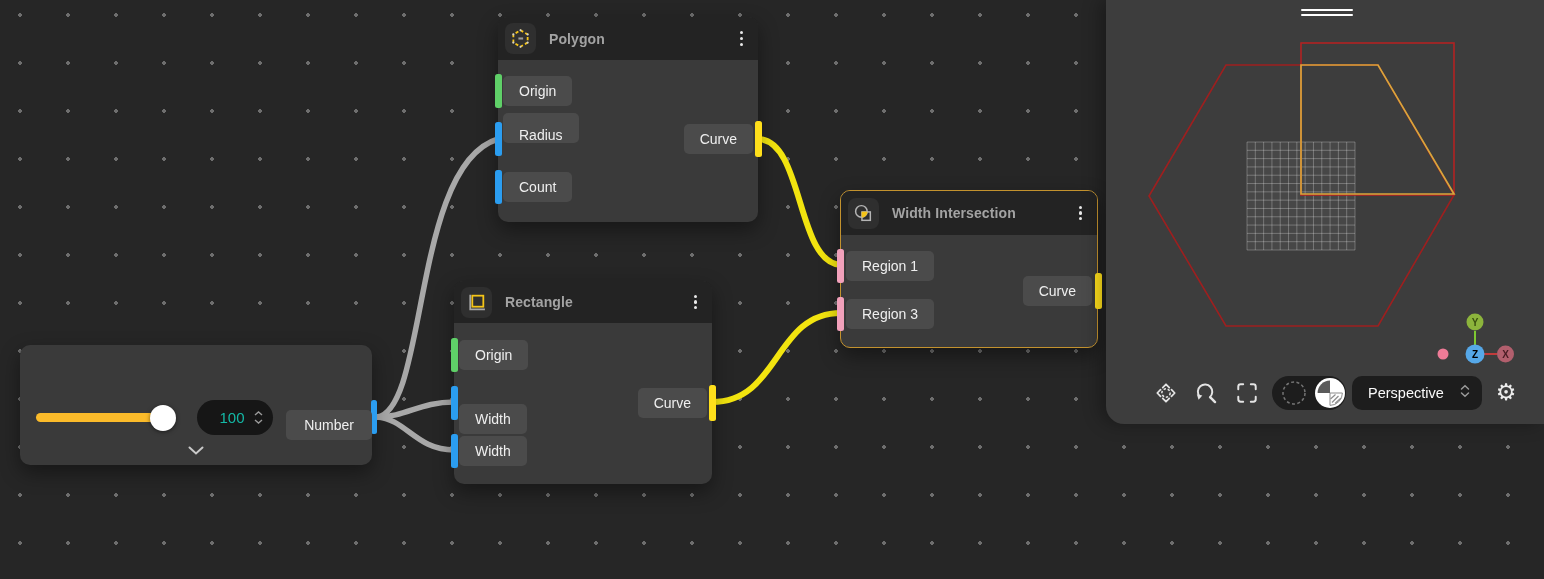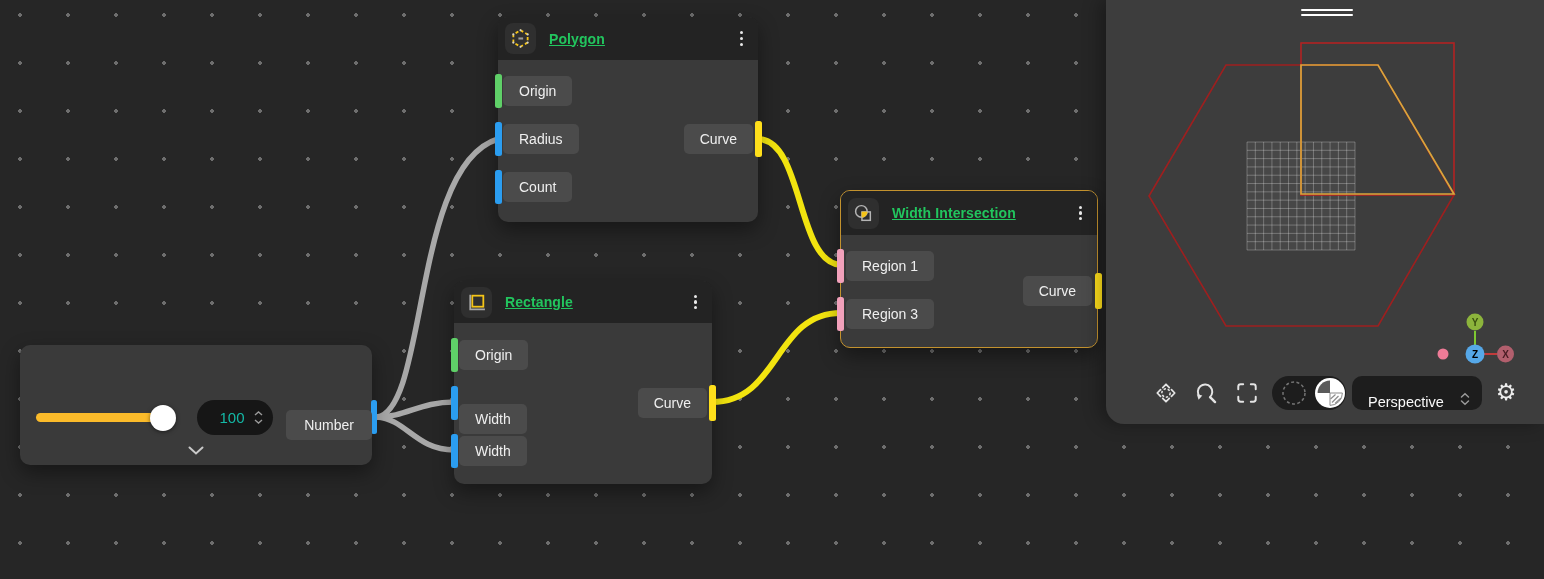--- a/index.html
+++ b/index.html
@@ -31,21 +31,21 @@
     position:relative;color:var(--text);
   }
   #wires{position:absolute;left:0;top:0;z-index:1;}
   .node{position:absolute;background:var(--node-bg);border-radius:10px;
         box-shadow:0 8px 20px rgba(0,0,0,.4);z-index:2;}
   .node.selected{border:1.5px solid var(--selected);}
   .node-header{position:absolute;top:0;left:0;right:0;background:var(--header-bg);
         border-radius:9px 9px 0 0;display:flex;align-items:center;gap:13px;padding:0 12px 0 7px;}
   .icon-tile{width:31px;height:31px;border-radius:8px;background:rgba(255,255,255,.055);
         display:flex;align-items:center;justify-content:center;flex:0 0 auto;}
-  .node-title{font-size:14px;font-weight:700;color:#22c55e;letter-spacing:.1px;white-space:nowrap;text-decoration:underline;}
+  .node-title{font-size:14px;font-weight:700;color:#a3a3a3;letter-spacing:.1px;white-space:nowrap;}
   .kebab{margin-left:auto;display:flex;flex-direction:column;gap:2.6px;padding:5px 3px;cursor:pointer;}
   .kebab i{width:3.2px;height:3.2px;border-radius:50%;background:#e8e8e8;}
   .pill{position:absolute;height:30px;background:var(--pill-bg);border-radius:5px;
         color:#efefef;font-size:14px;display:flex;align-items:center;padding:0 16px;white-space:nowrap;}
   .bar{position:absolute;width:6.5px;height:34px;border-radius:2.5px;}
   
   .slider-track{position:absolute;background:var(--amber);border-radius:5px;}
   .slider-thumb{position:absolute;width:26px;height:26px;border-radius:50%;background:#fff;
         box-shadow:0 1px 4px rgba(0,0,0,.5);}
   .value-box{position:absolute;background:#161616;border-radius:17.5px;display:flex;
@@ -58,21 +58,21 @@
   #viewport{position:absolute;left:1106px;top:0;width:438px;height:424px;background:var(--vp-bg);
         border-radius:0 0 0 18px;z-index:3;box-shadow:-6px 0 18px rgba(0,0,0,.3);}
   .drag-handle{position:absolute;left:195px;top:9px;width:52px;cursor:grab;}
   .drag-handle i{display:block;width:52px;height:2px;background:#fff;border-radius:1px;margin-bottom:3px;}
   #scene{position:absolute;left:0;top:0;}
   .vp-btn{position:absolute;width:24px;height:24px;display:flex;align-items:center;
         justify-content:center;cursor:pointer;}
   .toggle-pill{position:absolute;left:166px;top:376px;width:74px;height:34px;background:var(--toolbar-pill);
         border-radius:17px;cursor:pointer;}
   .proj-dd{position:absolute;left:246px;top:376px;width:130px;height:34px;background:var(--toolbar-pill);
-        border-radius:10px;display:flex;align-items:flex-end;padding:0 12px 0 16px;cursor:pointer;}
+        border-radius:10px;display:flex;align-items:center;padding:0 12px 0 16px;cursor:pointer;}
   .proj-dd .lbl{font-size:14.5px;color:#fafafa;flex:1;}
   .gear{position:absolute;left:387px;top:379px;width:26px;height:26px;font-size:23px;line-height:26px;
         text-align:center;color:#ececec;cursor:pointer;}
 </style>
 </head>
 <body>
 
 <svg id="wires" width="1544" height="579">
   <path d="M377,417 C428,410 412,165 498,139" stroke="#a8a8a8" stroke-width="5.5" fill="none" stroke-linecap="round"></path>
   <path d="M377,417 C406,417 420,402 454,402" stroke="#a8a8a8" stroke-width="5.5" fill="none" stroke-linecap="round"></path>
@@ -100,21 +100,21 @@
         <i></i>
         <i></i>
         <i></i>
       </span>
   </div>
   <span class="bar" style="left: -3px; top: 57px; background: rgb(95, 208, 104);"></span>
   <div class="pill" style="left:5px;top:59px;">
       <span>Origin</span>
     </div>
   <span class="bar" style="left: -3px; top: 105px; background: rgb(43, 157, 240);"></span>
-  <div class="pill" style="left:5px;top:107px;">
+  <div class="pill" style="left:5px;top:96px;align-items:flex-end;">
       <span>Radius</span>
     </div>
   <span class="bar" style="left: -3px; top: 153px; background: rgb(43, 157, 240);"></span>
   <div class="pill" style="left:5px;top:155px;">
       <span>Count</span>
     </div>
   <span class="bar" style="right: -4px; top: 104px; width: 7px; height: 36px; background: rgb(255, 223, 27);"></span>
   <div class="pill" style="right:5px;top:107px;">
       <span>Curve</span>
     </div>

